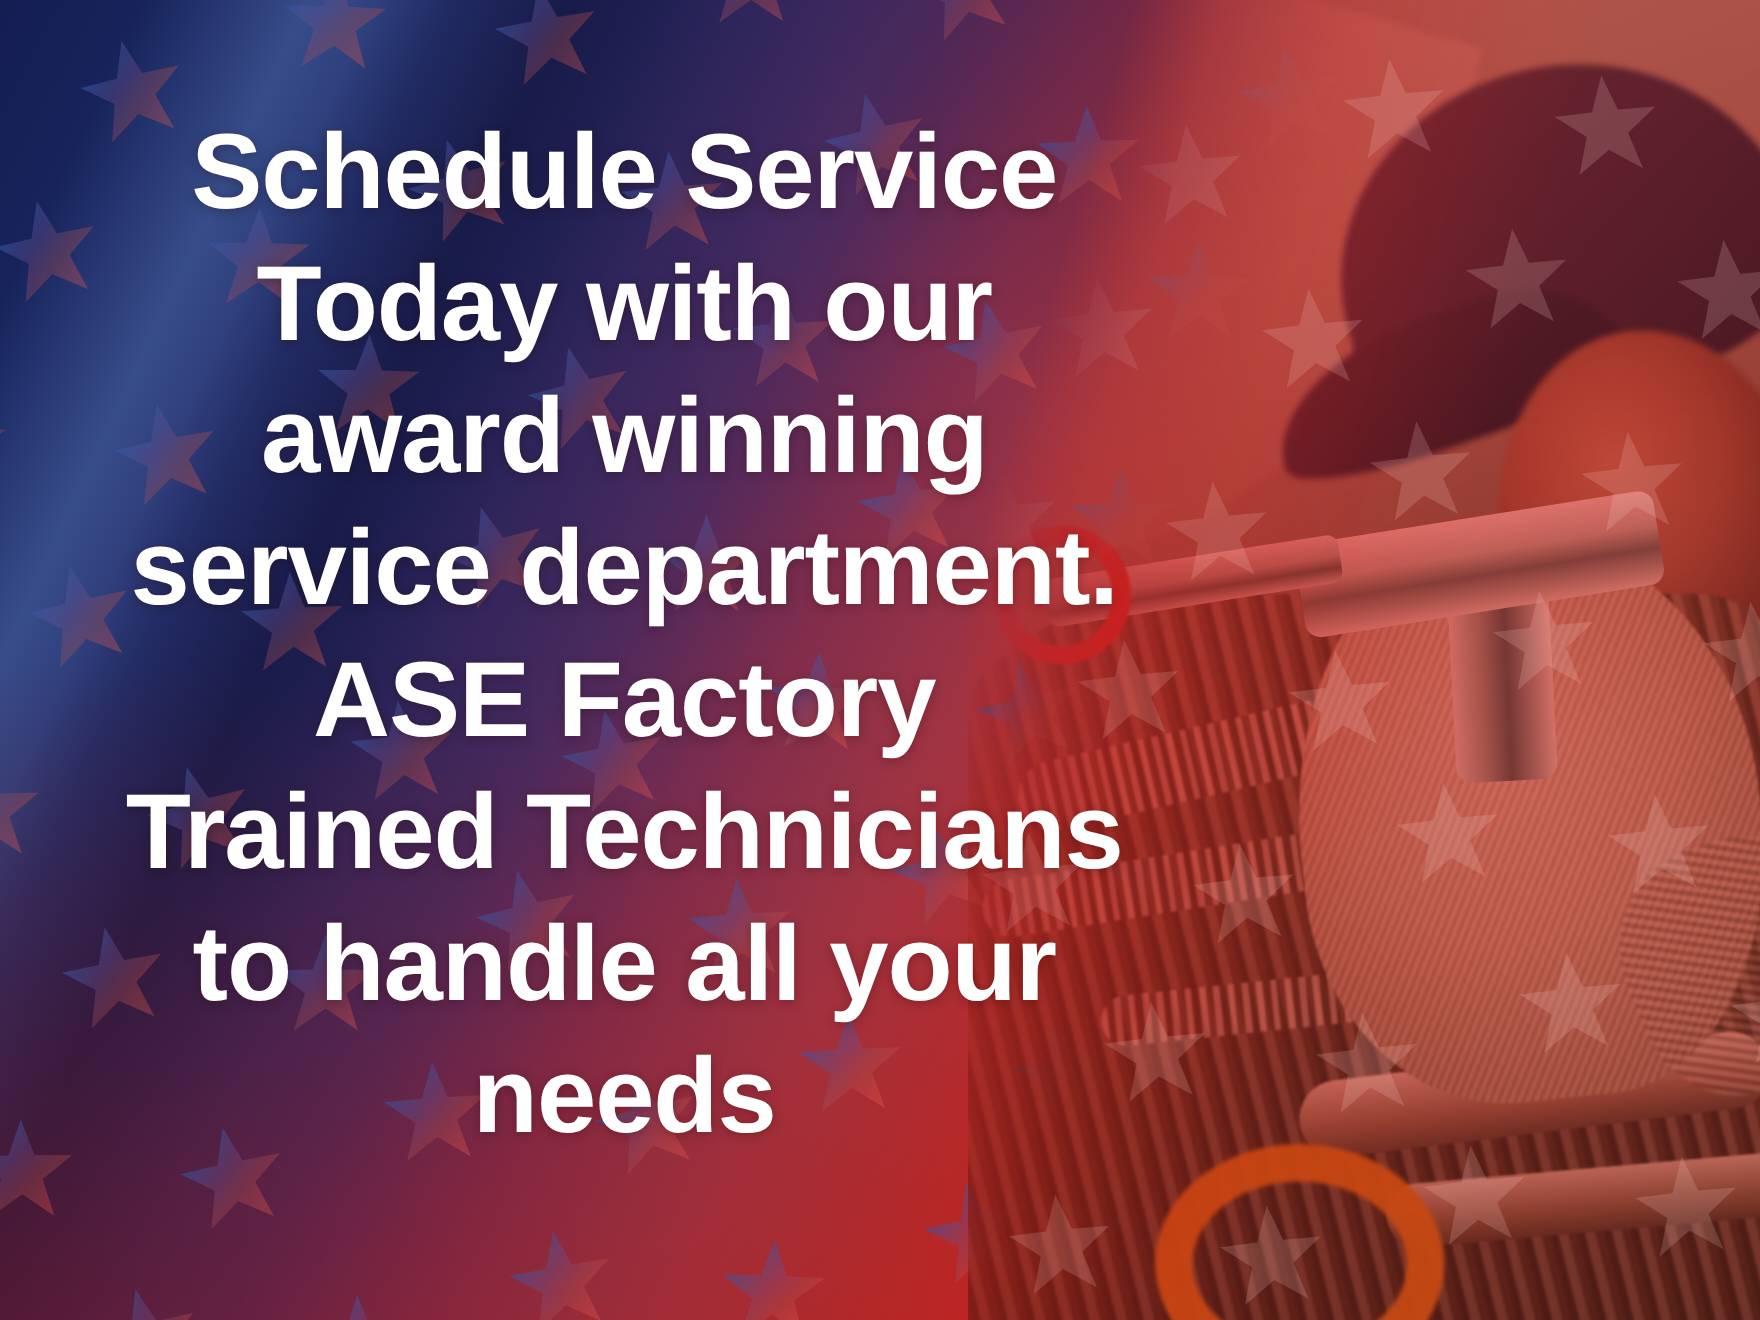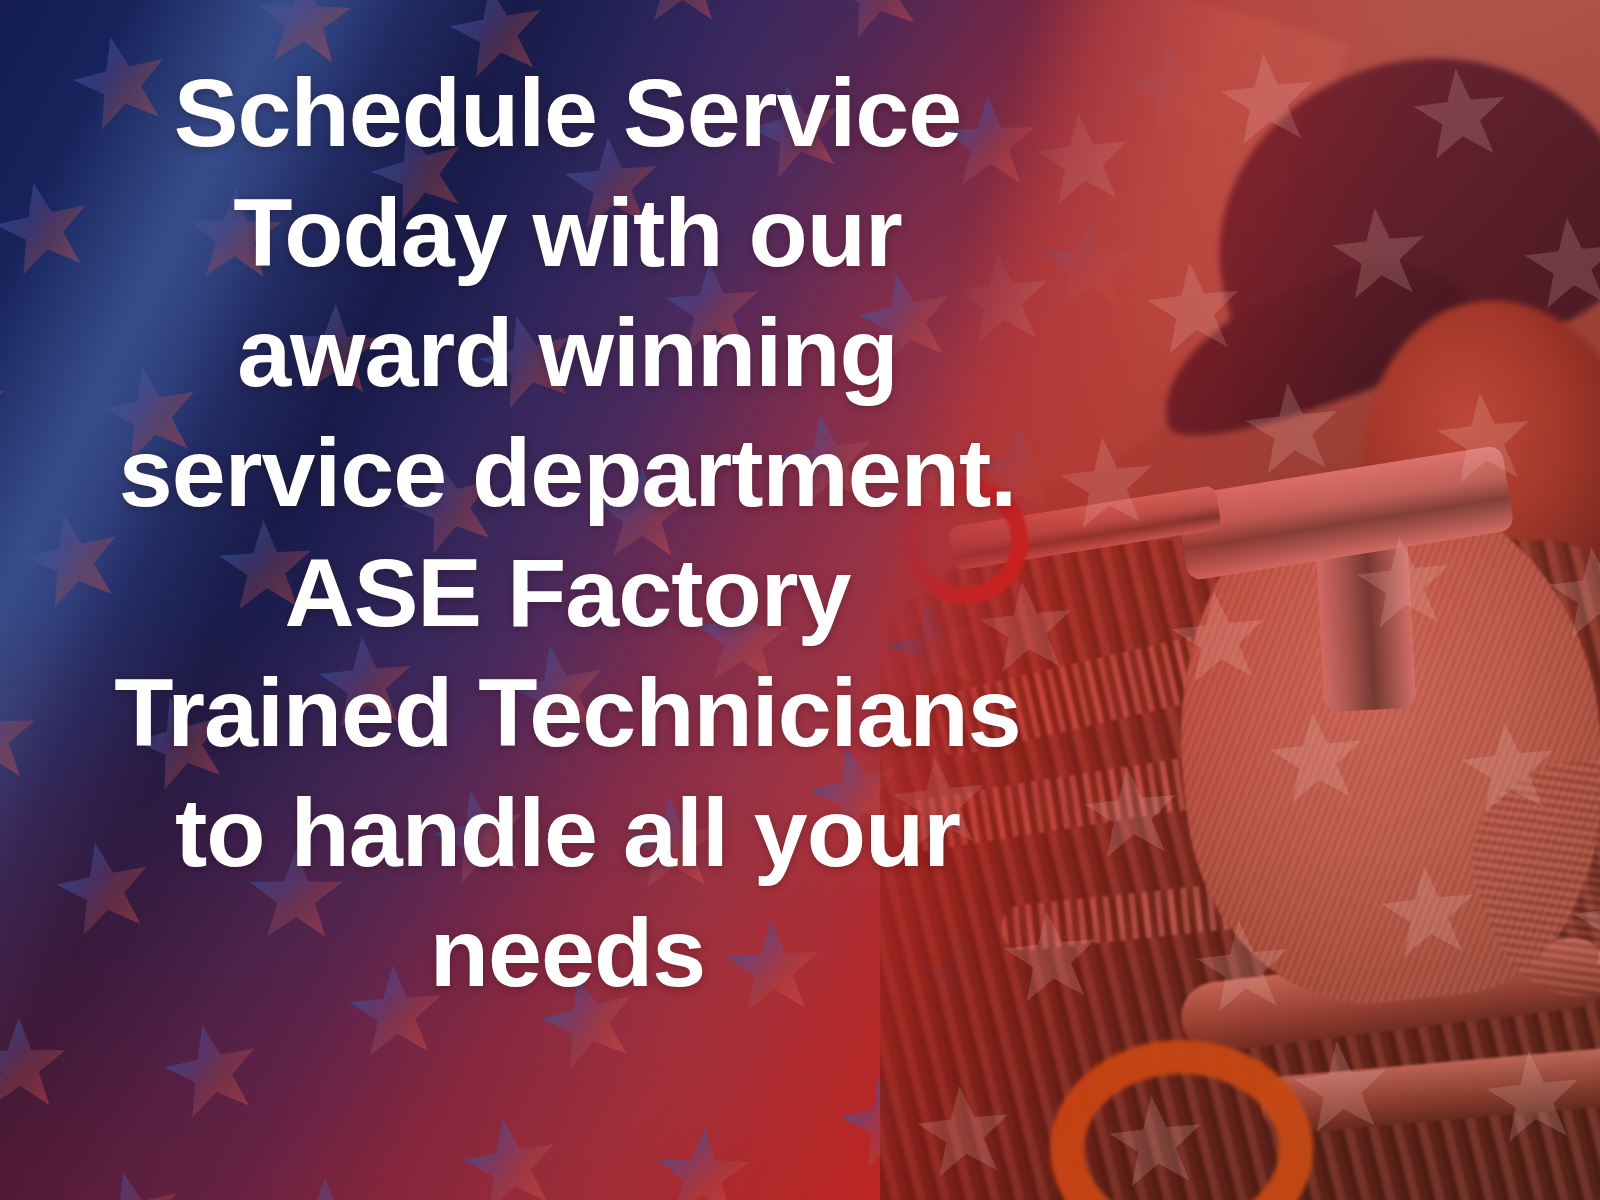--- a/index.html
+++ b/index.html
@@ -223,21 +223,21 @@
         rgba(190,60,45,.05) 100%);
   }
   
   #stars-over{opacity:.35;}
   #stars-over svg{display:block;width:100%;height:100%;}
 
   
   #headline{
     position:absolute;
     left:0;top:0;width:1135px;
-    padding-top:53px;
+    padding-top:96px;
     text-align:center;
     color:#fff;
     font-size:97px;
     line-height:120px;
     font-weight:700;
     letter-spacing:-1px;
     text-shadow:0 2px 10px rgba(40,0,0,.30);
     white-space:pre-line;
   }
 </style>

